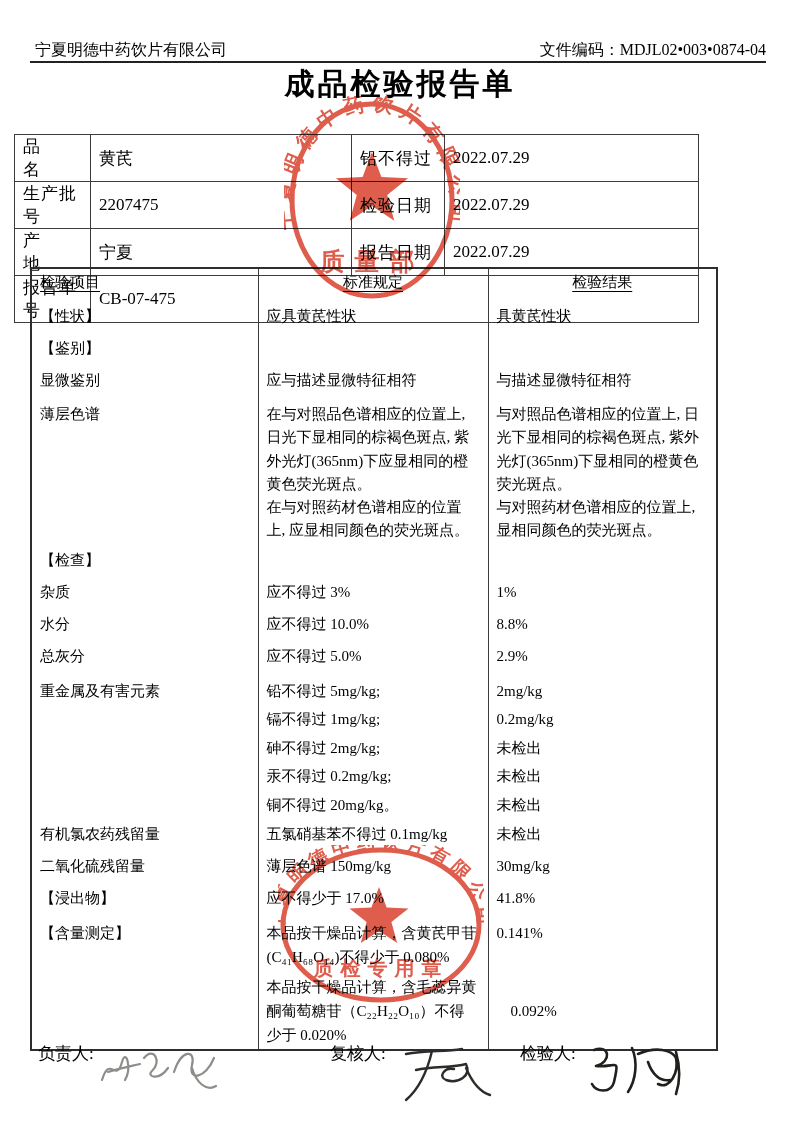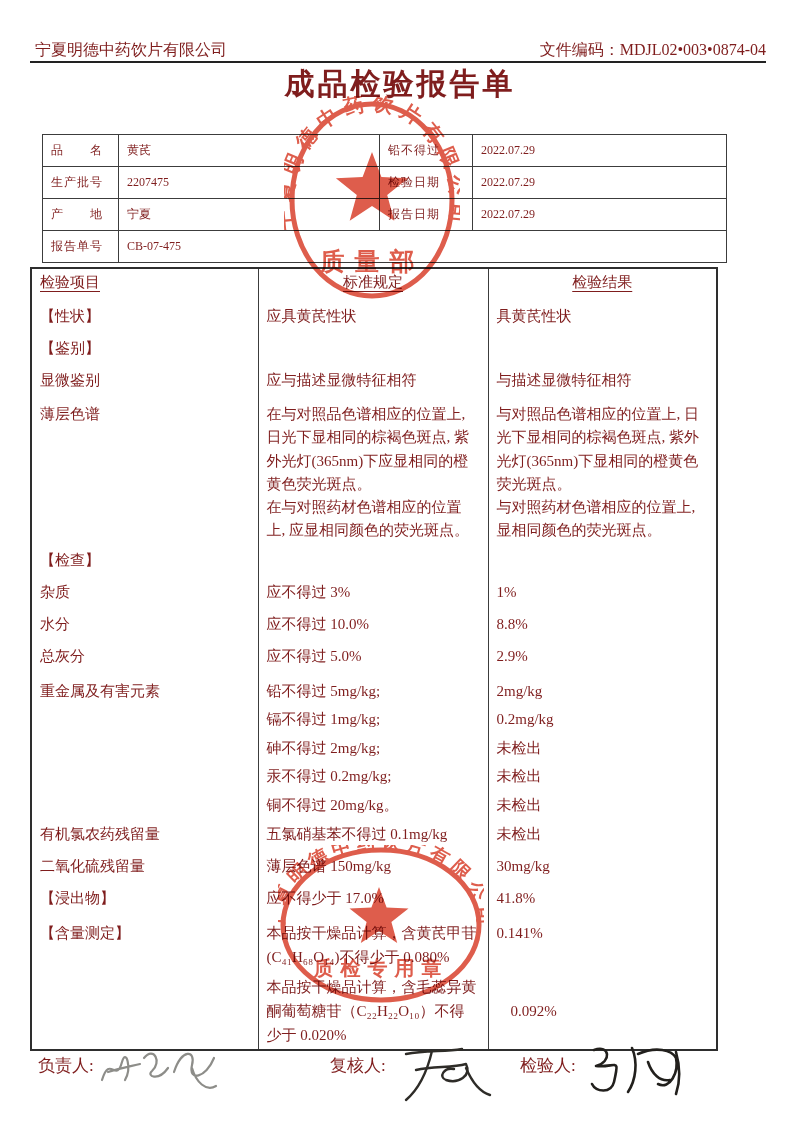--- a/index.html
+++ b/index.html
@@ -1,27 +1,27 @@
 <!DOCTYPE html>
 <html><head>
 <meta charset="utf-8">
 <style>
   html,body{margin:0;padding:0;background:#ffffff;}
   .page{position:relative;width:800px;height:1131px;background:#fff;overflow:hidden;
-        font-family:"Liberation Serif","DejaVu Serif",serif;color:#7f1d1d;}
+        font-family:"Liberation Serif","DejaVu Serif",serif;color:#000000;}
   
   .hdr{position:absolute;top:40px;left:35px;right:34px;display:flex;
        justify-content:space-between;font-size:16px;}
   .hdr-rule{position:absolute;top:61px;left:30px;width:736px;border-top:2px solid #222;}
   .doc-title{position:absolute;top:64px;left:0;width:800px;text-align:center;
        font-family:"Liberation Sans","DejaVu Sans",sans-serif;
        font-weight:bold;font-size:30px;letter-spacing:3px;}
   
   table{border-collapse:collapse;table-layout:fixed;}
-  .info-table{position:absolute;top:134px;left:42px;width:684px;font-size:12px;}
+  .info-table{position:absolute;top:134px;left:14px;width:684px;font-size:17px;}
   .info-table td{border:1.5px solid #3c3c3c;height:31px;padding:0 8px;vertical-align:middle;}
   .info-table td.lbl{letter-spacing:1px;}
   
   .main-wrap{position:absolute;top:267px;left:30px;width:684px;border:2px solid #2e2e2e;}
   .main-table{width:100%;font-size:15px;}
   .main-table td{vertical-align:top;padding:2px 8px;white-space:pre-line;line-height:1.5;}
   .main-table .c-std,.main-table .c-res{border-left:1.5px solid #3c3c3c;}
   .r-single td{height:28px;}
   .r-head td{height:30px;text-align:center;}
   .r-head td.c-item{text-align:left;}
@@ -29,21 +29,21 @@
   .r-metals td{line-height:1.9;margin-top:40px;}
   .r-tlc td{line-height:1.55;padding-top:4px;padding-bottom:4px;}
   .r-assay td{line-height:1.6;padding-top:4px;}
   .r-assay .vmid{vertical-align:middle;padding-left:22px;}
   
   .conclusion{position:absolute;left:30px;width:688px;box-sizing:border-box;
       border:2px solid #2e2e2e;height:38px;display:flex;align-items:center;
       padding:0 8px;font-size:17px;font-weight:bold;top:1000px;}
   .sig-row{position:absolute;top:1040px;left:30px;width:740px;height:86px;font-size:17px;}
   .sig-group{position:absolute;top:2px;display:flex;align-items:flex-start;}
-  .sig-group .sig-label{white-space:nowrap;margin-top:12px;}
+  .sig-group .sig-label{white-space:nowrap;}
   .sig-svg{margin-top:-4px;}
   .sig-path{fill:none;stroke-linecap:round;stroke-linejoin:round;}
   
   .stamp{position:absolute;opacity:.85;mix-blend-mode:multiply;pointer-events:none;}
   .stamp text{font-family:"Liberation Sans","DejaVu Sans",sans-serif;font-weight:bold;}
   .stamp-quality{top:96px;left:284px;}
   .stamp-inspection{top:845px;left:278px;}
 </style>
 </head>
 <body>

